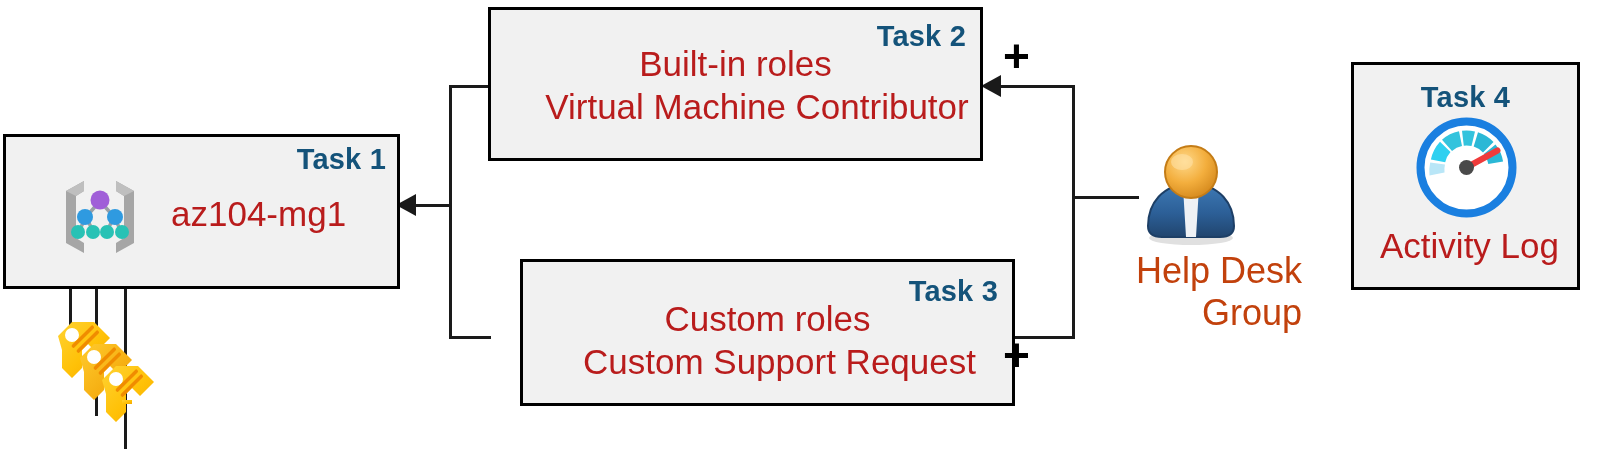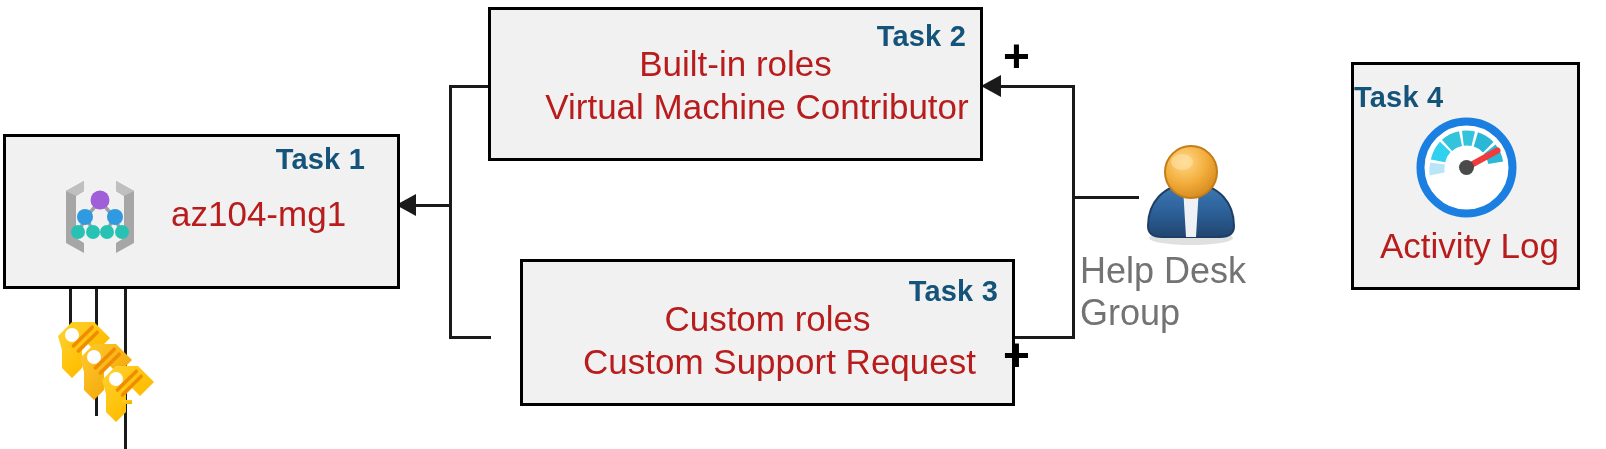--- a/index.html
+++ b/index.html
@@ -62,24 +62,24 @@
   }
   .arrow-up {
     position: absolute;
     width: 0; height: 0;
     border-left: 11px solid transparent;
     border-right: 11px solid transparent;
     border-bottom: 22px solid #0d0d0d;
   }
   .person-label {
     position: absolute;
-    text-align: left;
+    text-align: right;
     font-size: 36px;
     line-height: 1.18;
-    color: #737373;
+    color: #c2410c;
     white-space: nowrap;
   }
   .icon-wrap { position: absolute; }
 </style>
 </head>
 <body>
 
 <div id="canvas">
 
   <div class="conn vline" style="left:1072px; top:85px; height:254px;"></div>
@@ -102,21 +102,21 @@
   <div class="conn vline" style="left:69px; top:265px; height:108px;"></div>
   <div class="arrow-up" style="left:61px; top:245px;"></div>
 
   <div class="conn vline" style="left:95px; top:264px; height:152px;"></div>
   <div class="arrow-up" style="left:87px; top:243px;"></div>
 
   <div class="conn vline" style="left:124px; top:281px; height:168px;"></div>
   <div class="arrow-up" style="left:116px; top:260px;"></div>
 
   <div class="box" style="left:3px; top:134px; width:397px; height:155px;">
-    <span class="task-label" style="right:32px; top:6px;">Task 1</span>
+    <span class="task-label" style="right:11px; top:6px;">Task 1</span>
     <span class="box-text" style="left:165px; top:56px;text-align:right;">az104-mg1</span>
 
     <span class="icon-wrap" style="left:48px; top:38px; width:92px; height:84px;">
       <svg width="92" height="84" viewBox="0 0 92 84">
 
         <path d="M30 6 L12 16 L12 68 L30 78 L30 68 L22 63 L22 21 L30 16 Z" fill="#a6a6a6"></path>
         <path d="M30 6 L12 16 L22 21 L30 16 Z" fill="#bfbfbf"></path>
 
         <path d="M62 6 L80 16 L80 68 L62 78 L62 68 L70 63 L70 21 L62 16 Z" fill="#a6a6a6"></path>
         <path d="M62 6 L80 16 L70 21 L62 16 Z" fill="#bfbfbf"></path>
@@ -141,21 +141,21 @@
     <span class="box-text" style="left:0; right:0; top:76px;padding-left:43px;">Virtual Machine Contributor</span>
   </div>
 
   <div class="box" style="left:488px; top:259px; width:495px; height:147px;margin-left:32px;">
     <span class="task-label" style="right:14px; top:13px;">Task 3</span>
     <span class="box-text" style="left:0; right:0; top:36px;">Custom roles</span>
     <span class="box-text" style="left:8px; right:0; top:79px;padding-left:16px;">Custom Support Request</span>
   </div>
 
   <div class="box" style="left:1351px; top:62px; width:229px; height:228px;">
-    <span class="task-label" style="left:0; right:0; text-align:left; top:16px;">Task 4</span>
+    <span class="task-label" style="left:0; right:0; text-align:center; top:16px;">Task 4</span>
 
     <span class="icon-wrap" style="left:62px; top:52px; width:101px; height:101px;">
       <svg width="101" height="101" viewBox="0 0 101 101">
         <circle cx="50.5" cy="50.5" r="46" fill="#ffffff" stroke="#1a7fe0" stroke-width="8"></circle>
         <g transform="translate(50.5,50.5)">
 
           <path d="M -37 8 A 37 37 0 0 1 -36.3 -5 L -21.5 -3 A 22 22 0 0 0 -22 5 Z" fill="#b9e6f7"></path>
           <path d="M -35.6 -8 A 37 37 0 0 1 -26.5 -25.8 L -16 -15.5 A 22 22 0 0 0 -21.3 -5.2 Z" fill="#2fd0f0"></path>
           <path d="M -24.5 -27.8 A 37 37 0 0 1 -7.5 -36.2 L -4.5 -21.5 A 22 22 0 0 0 -14.5 -16.5 Z" fill="#33c3dd"></path>
           <path d="M -4.5 -36.7 A 37 37 0 0 1 8.5 -36 L 5 -21.4 A 22 22 0 0 0 -2.7 -21.8 Z" fill="#33c3dd"></path>

